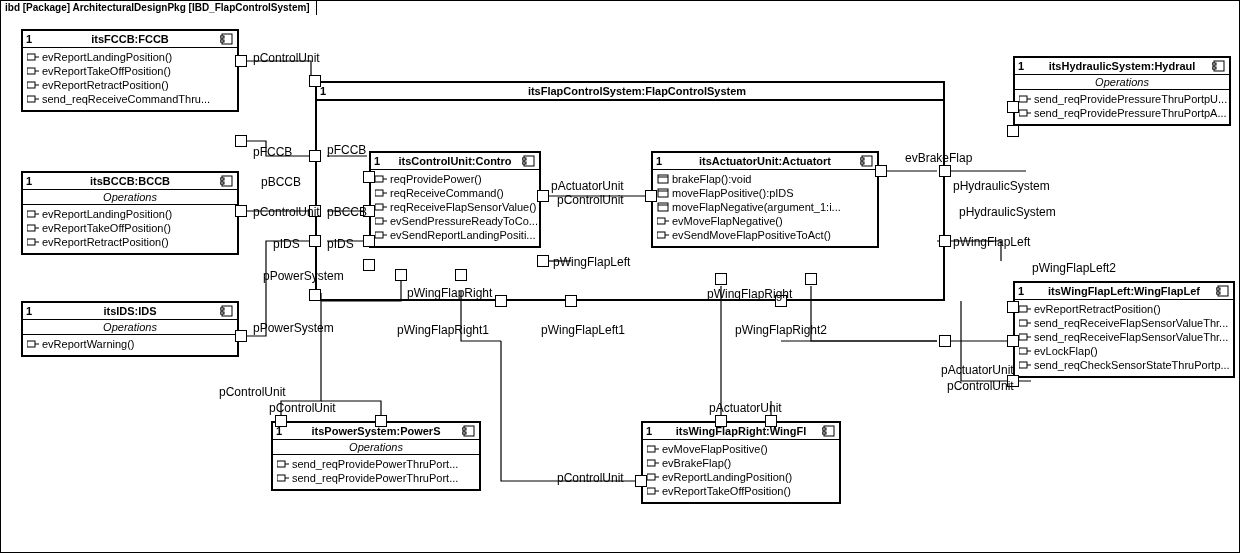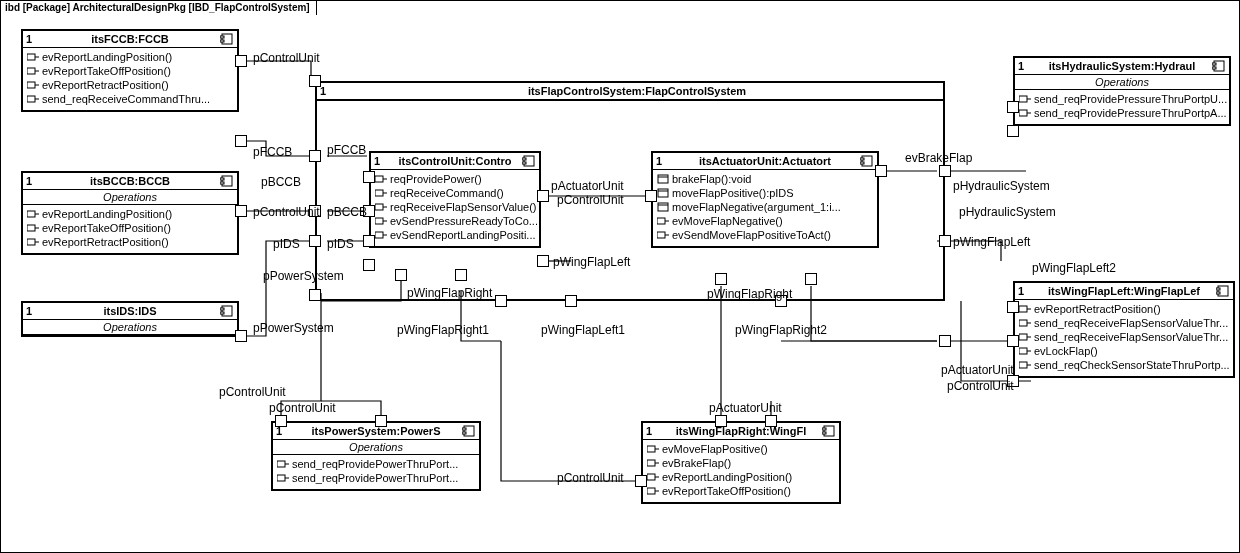--- a/index.html
+++ b/index.html
@@ -301,20 +301,29 @@
       <span class="name">itsIDS:IDS</span>
       <span class="blockicon">
         <svg viewBox="0 0 14 12">
             <rect x="2" y="1" width="10" height="10" fill="none" stroke="#000"></rect>
             <rect x="0" y="3" width="4" height="2" fill="#fff" stroke="#000"></rect>
             <rect x="0" y="7" width="4" height="2" fill="#fff" stroke="#000"></rect>
           </svg>
       </span>
     </div>
     <div class="opsheader">Operations</div>
+    <div class="ops">
+      <div class="op">
+          <span class="opicon"><svg viewBox="0 0 12 10">
+              <rect x="0" y="2" width="8" height="6" fill="none" stroke="#000"></rect>
+              <path d="M8 5 L12 5" stroke="#000"></path>
+            </svg></span>
+          <span>evReportWarning()</span>
+        </div>
+    </div>
   </div>
 
   <div class="block" style="left:368px; top:150px; width:172px;">
     <div class="titlebar">
       <span class="mult">1</span>
       <span class="name">itsControlUnit:Contro</span>
       <span class="blockicon">
         <svg viewBox="0 0 14 12">
             <rect x="2" y="1" width="10" height="10" fill="none" stroke="#000"></rect>
             <rect x="0" y="3" width="4" height="2" fill="#fff" stroke="#000"></rect>

